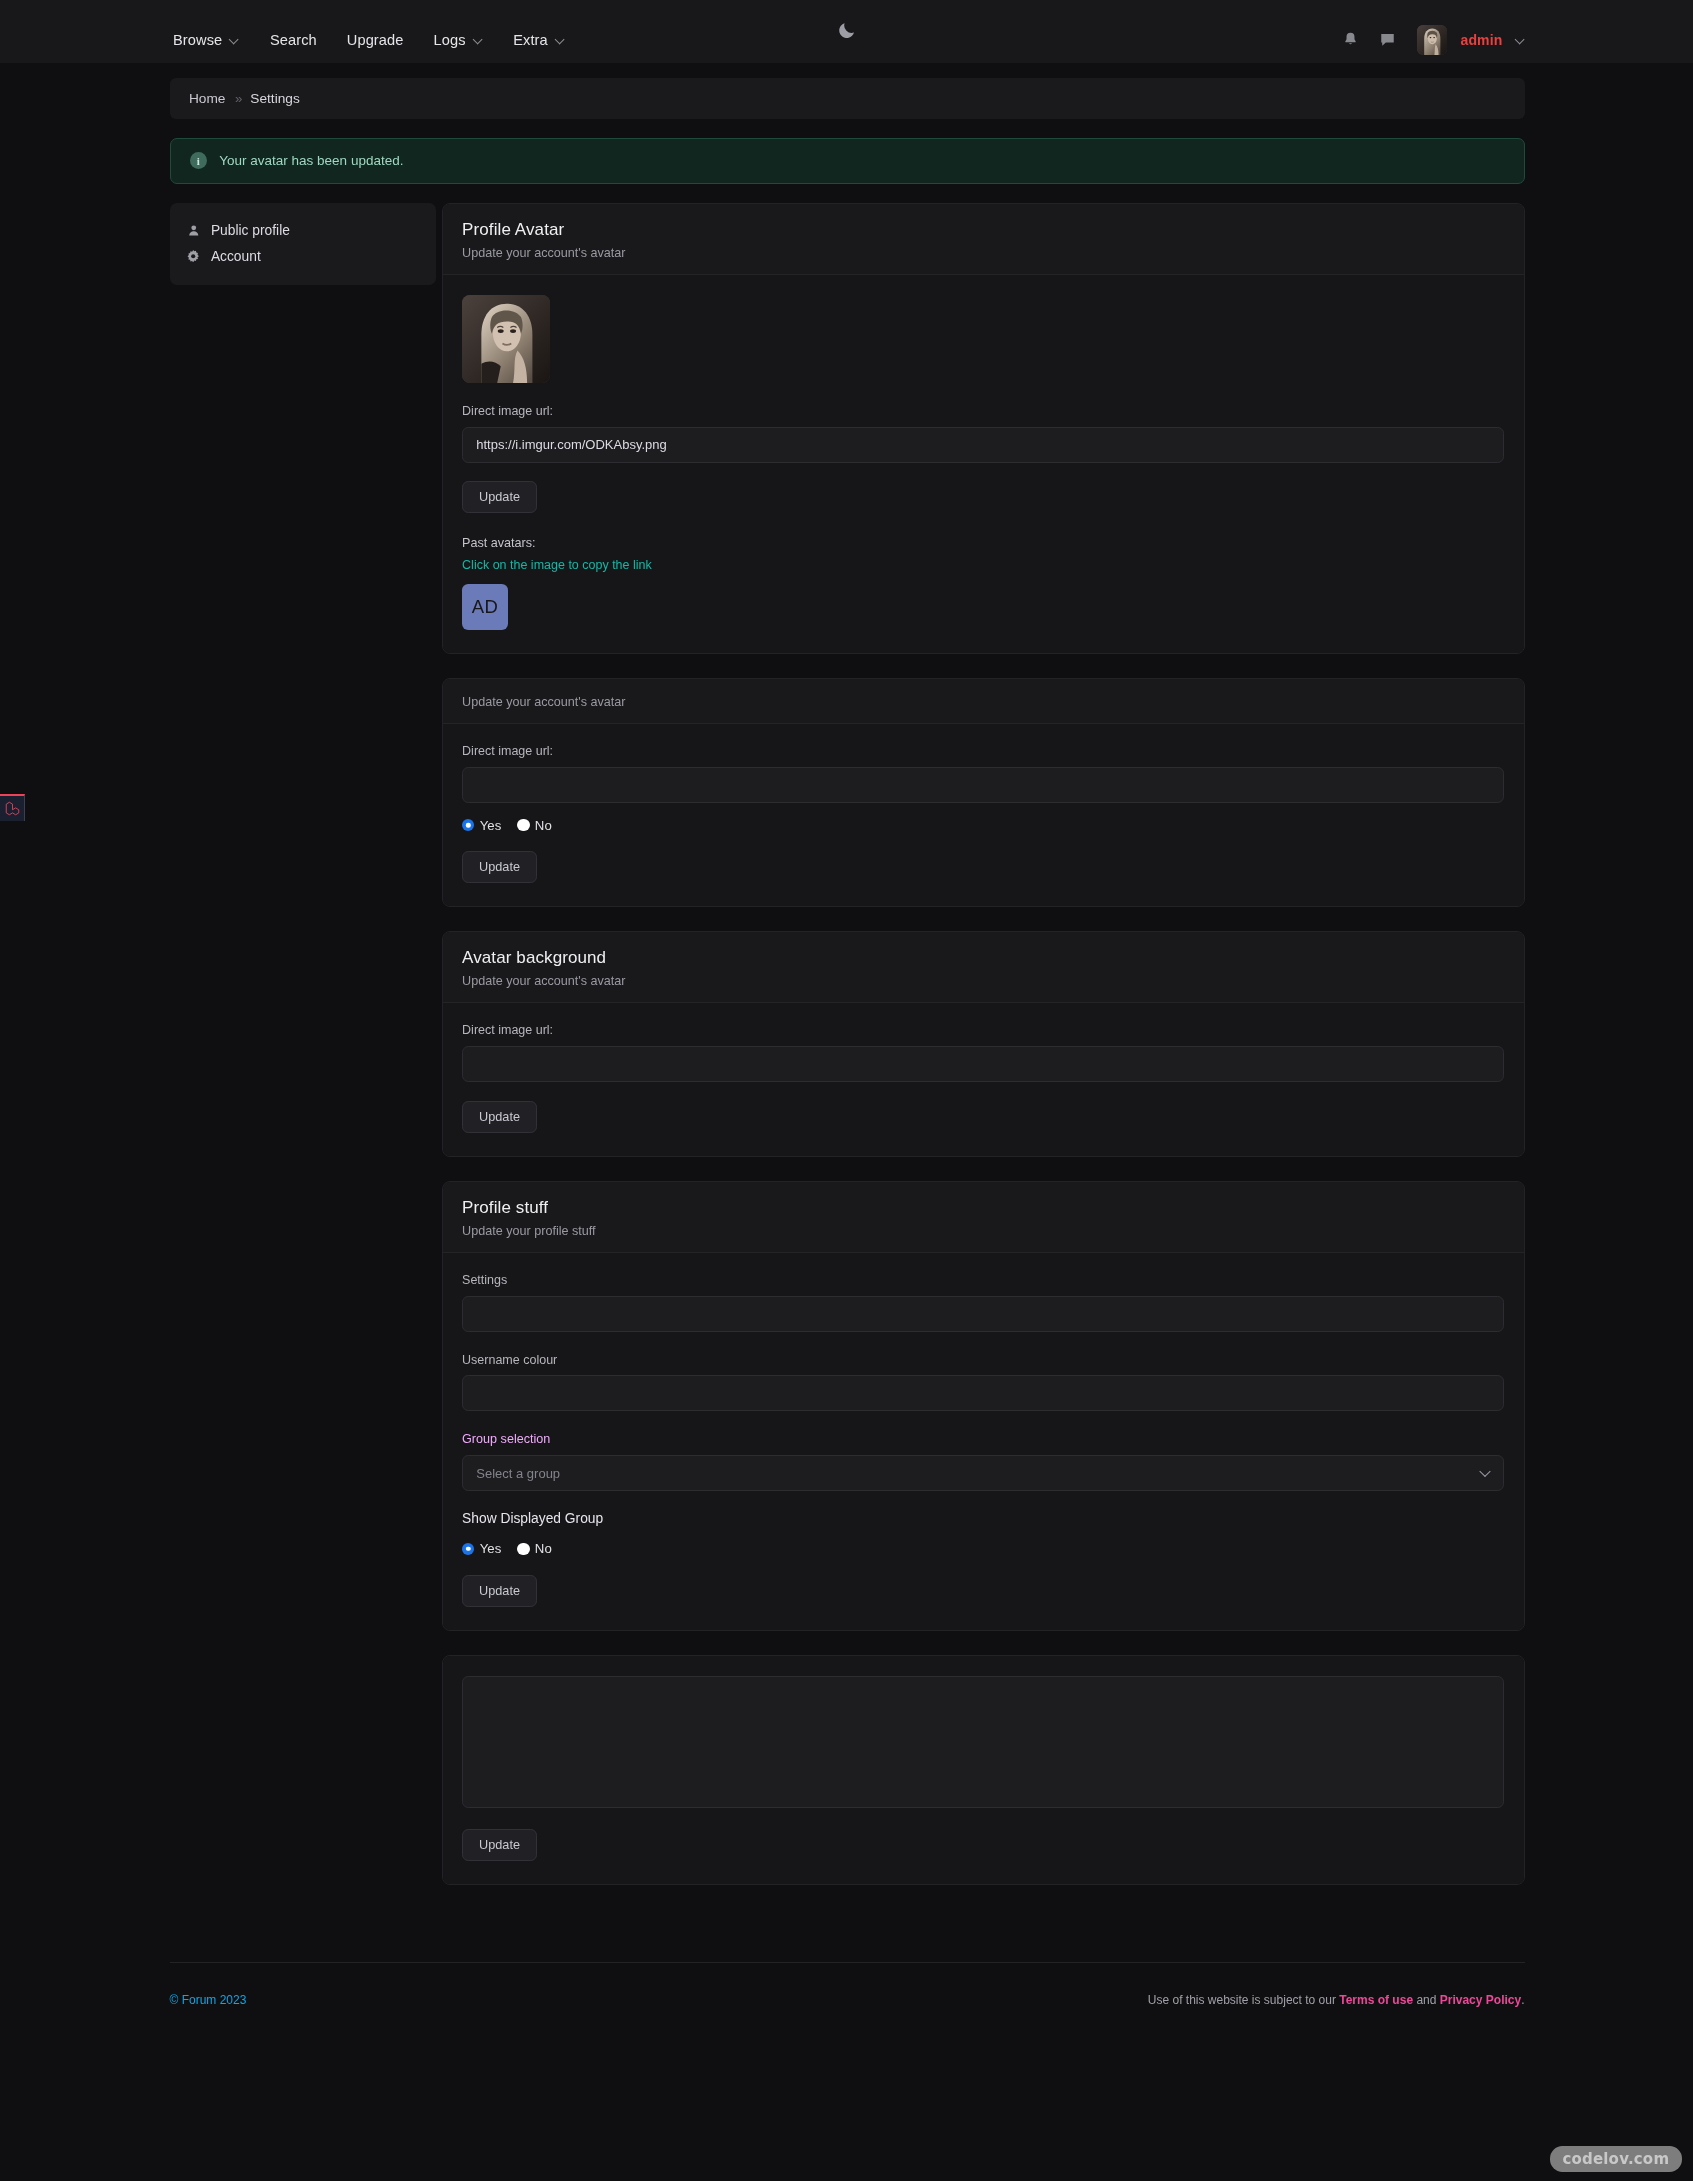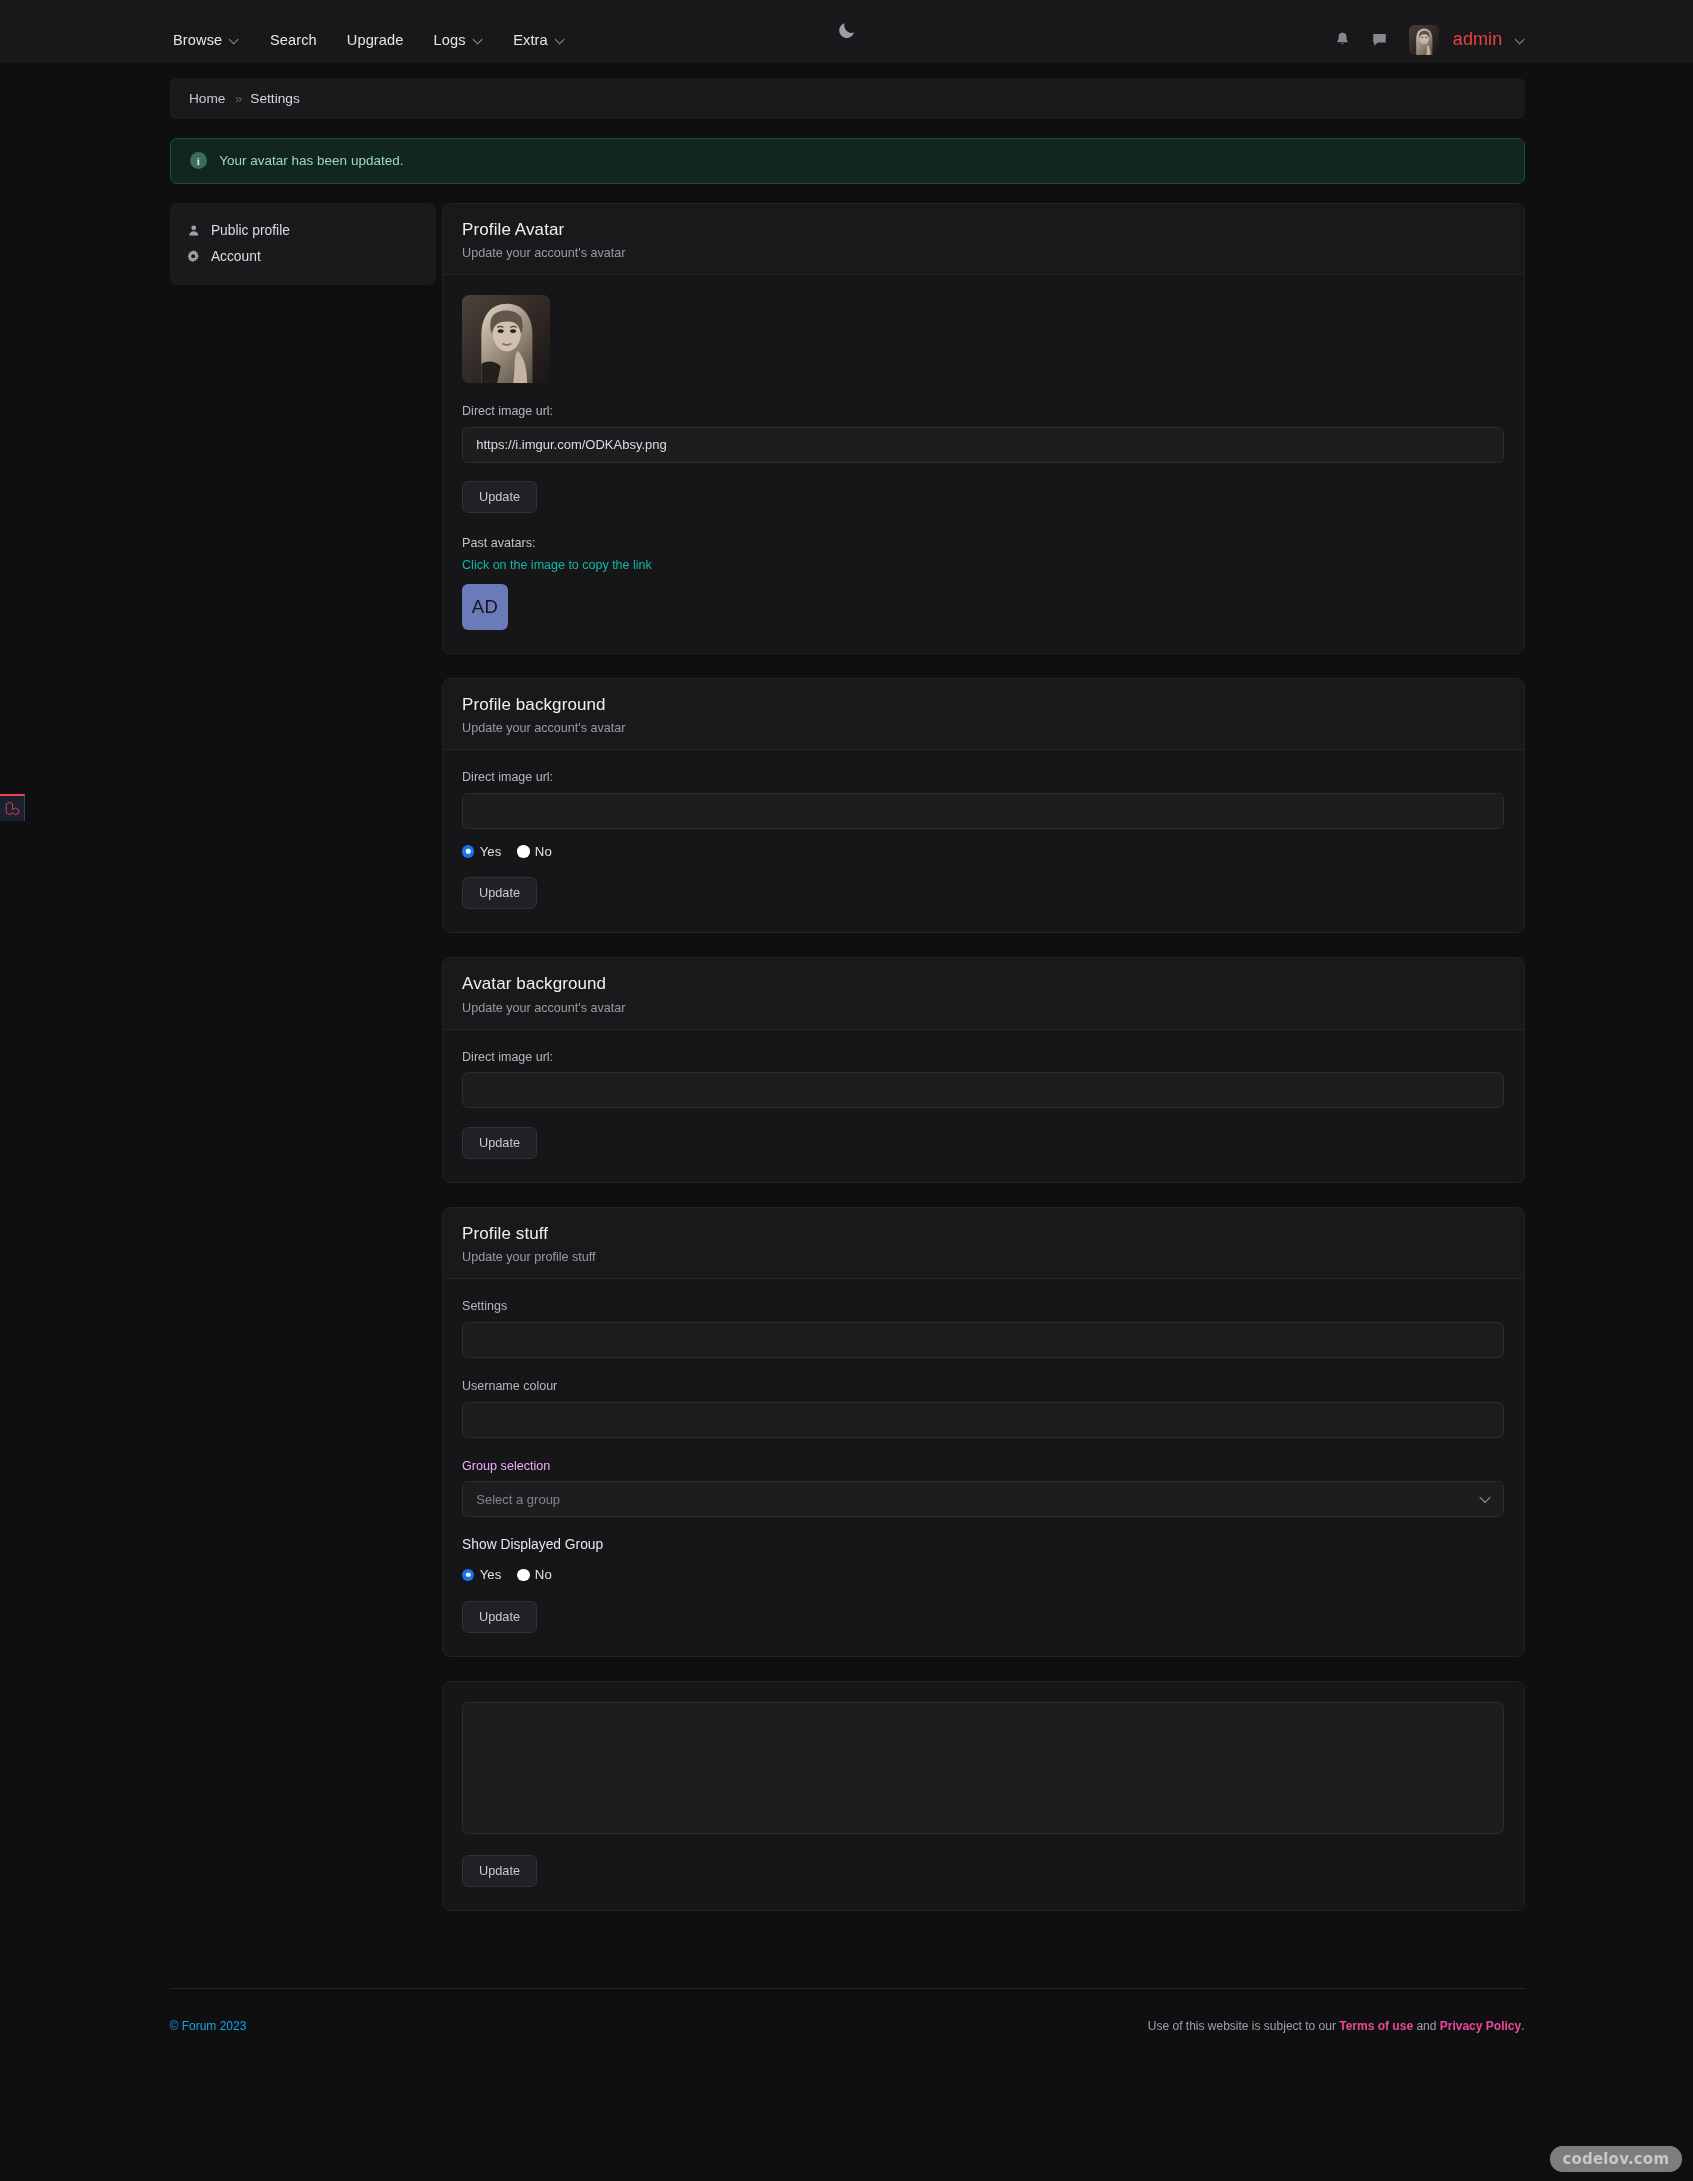--- a/index.html
+++ b/index.html
@@ -82,22 +82,22 @@
     border-radius: 6.2px;
     overflow: hidden;
     margin-left: 3.5px;
     cursor: pointer;
     flex: none;
     background: #3a3330;
   }
   .avatar-nav svg, .avatar-big svg { display: block; }
   .admin-name {
     color: #e8413f;
-    font-size: 18px;
-    font-weight: 400;
+    font-size: 14px;
+    font-weight: 700;
     cursor: pointer;
     letter-spacing: 0.1px;
   }
 
   
   .container {
     width: 1355px;
     margin: 0 auto;
     padding-top: 0;
   }
@@ -533,21 +533,20 @@
           </div>
 
           <div class="past-label">Past avatars:</div>
           <div class="past-hint">Click on the image to copy the link</div>
           <div class="past-avatar">AD</div>
         </div>
       </div>
 
       <div class="card">
         <div class="card-head">
-          <h2 class="card-title">Profile background</h2>
           <p class="card-sub">Update your account's avatar</p>
         </div>
         <div class="card-body">
           <label class="field-label">Direct image url:</label>
           <input class="text-input" type="text" value="" style="">
           <div class="radio-row">
             <span class="radio checked"></span>
             <span class="radio-label">Yes</span>
             <span class="radio"></span>
             <span class="radio-label">No</span>

